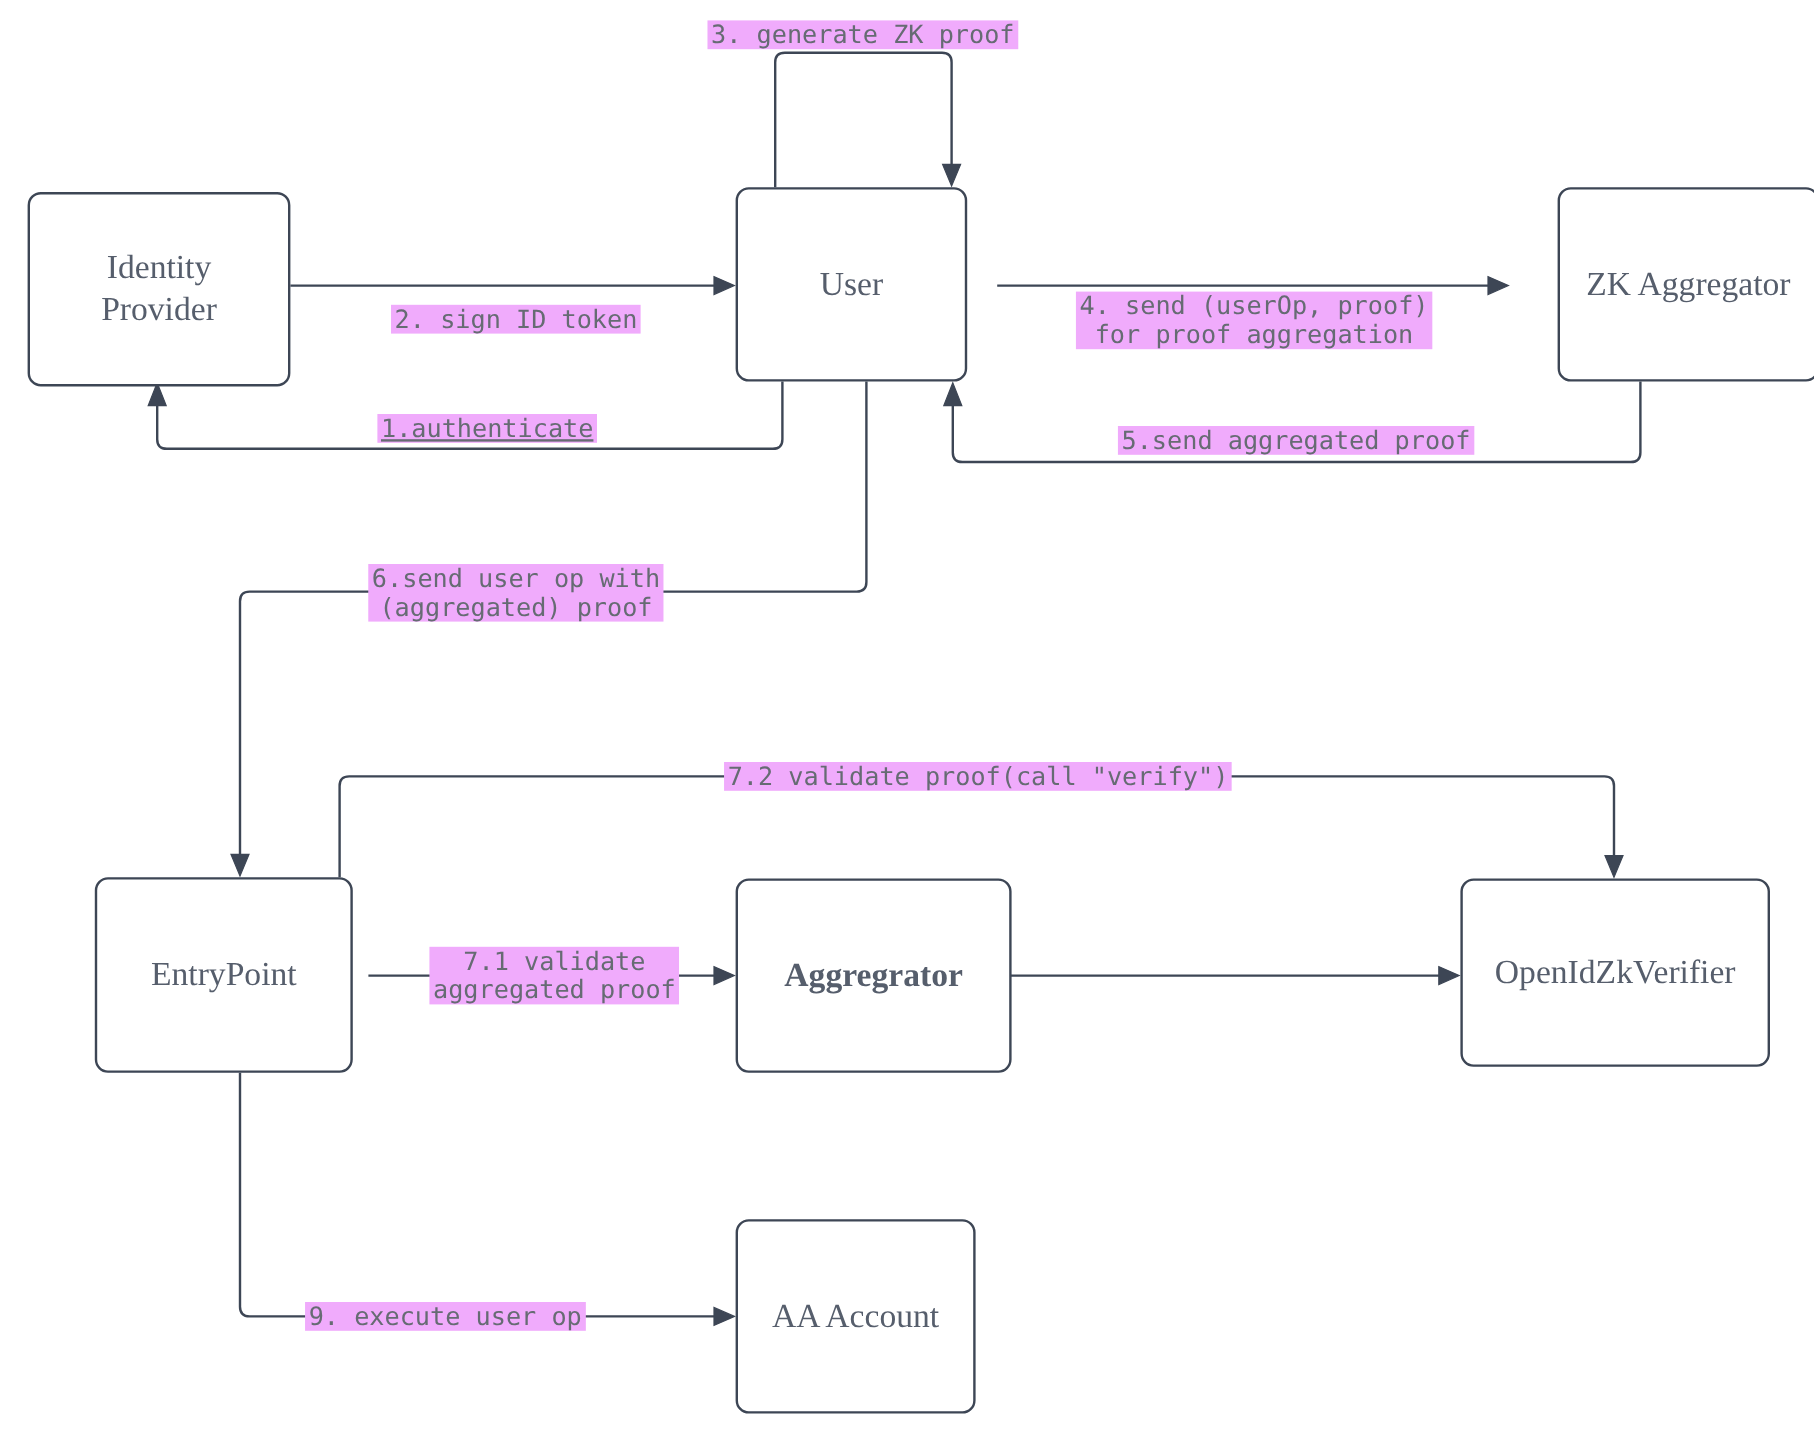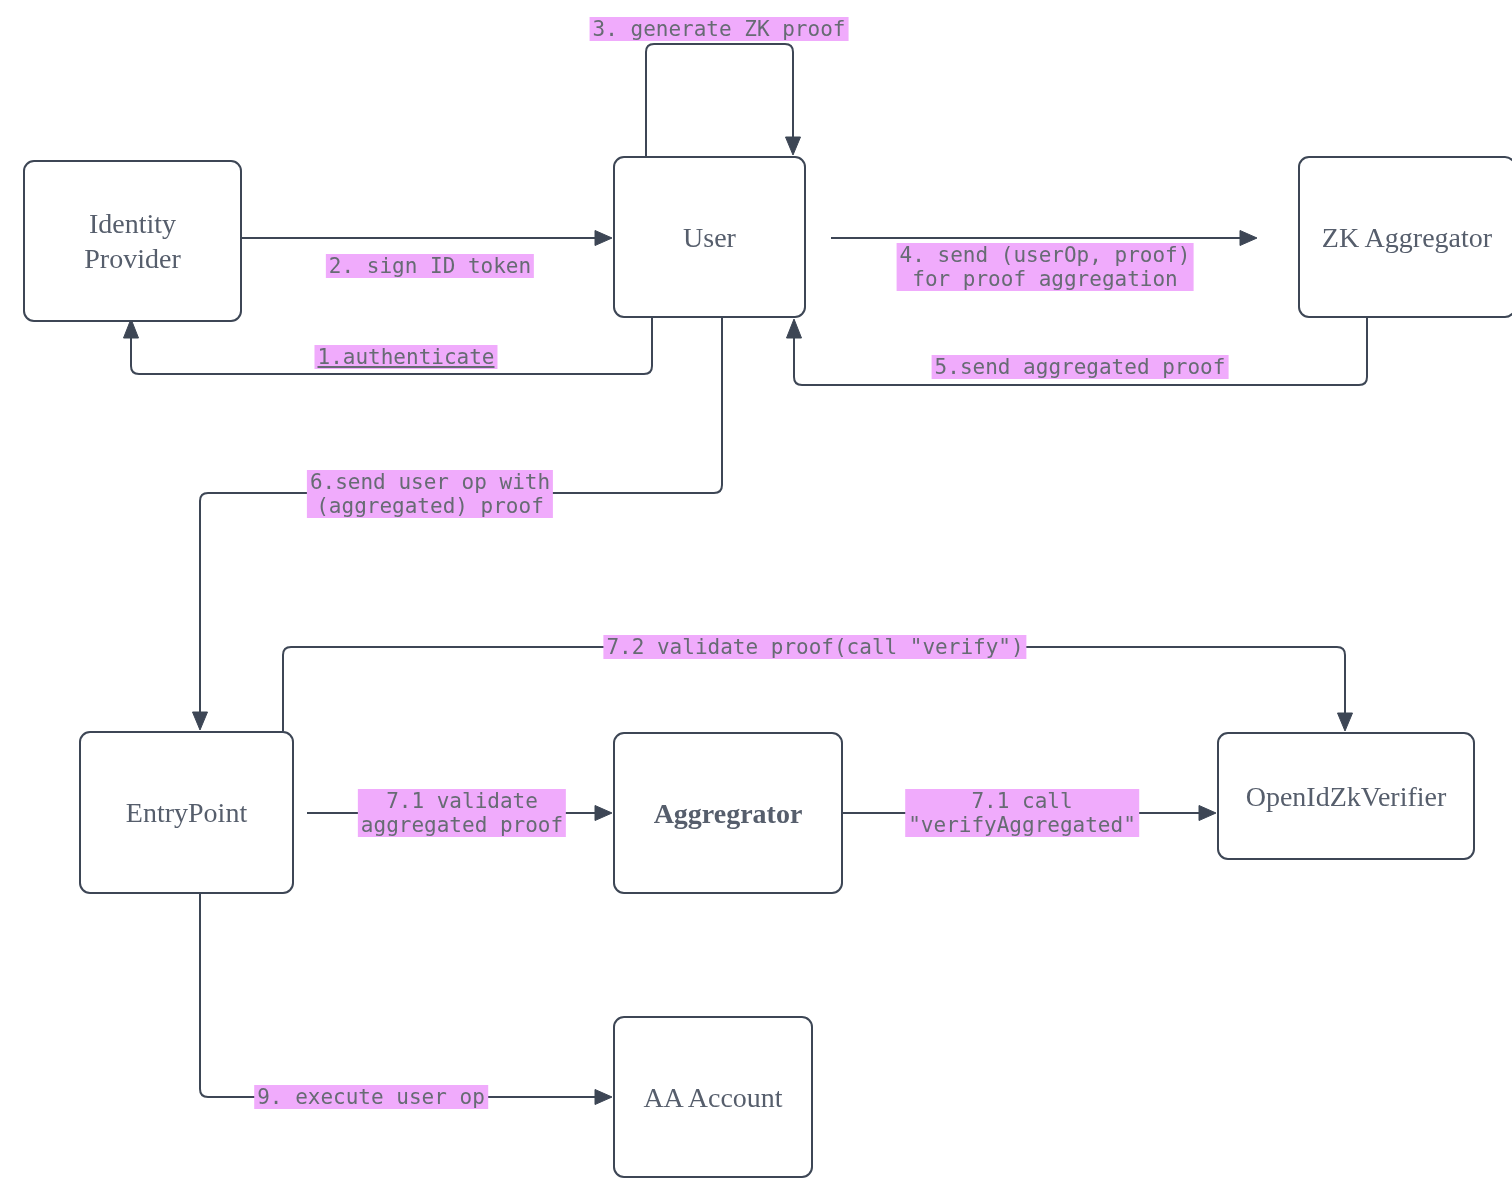--- a/index.html
+++ b/index.html
@@ -115,21 +115,21 @@
   </div>
 
   <div class="node" style="left:79px; top:731px; width:215px; height:163px;">
     <span class="node-label">EntryPoint</span>
   </div>
 
   <div class="node" style="left:613px; top:732px; width:230px; height:162px;font-weight:bold;">
     <span class="node-label">Aggregrator</span>
   </div>
 
-  <div class="node" style="left:1217px; top:732px; width:258px; height:128px;">
+  <div class="node" style="left:1217px; top:732px; width:258px; height:157px;">
     <span class="node-label">OpenIdZkVerifier</span>
   </div>
 
   <div class="node" style="left:613px; top:1016px; width:200px; height:162px;">
     <span class="node-label">AA Account</span>
   </div>
 
   <div class="edge-label" style="left:406px; top:357px;text-decoration:underline;">1.authenticate</div>
 
   <div class="edge-label" style="left:430px; top:238px;margin-top:28px;">2. sign ID token</div>
@@ -142,18 +142,16 @@
   <div class="edge-label" style="left:1080px; top:367px;">5.send aggregated proof</div>
 
   <div class="edge-label" style="left:430px; top:494px;">6.send user op with
 (aggregated) proof</div>
 
   <div class="edge-label" style="left:815px; top:647px;">7.2 validate proof(call "verify")</div>
 
   <div class="edge-label" style="left:462px; top:813px;">7.1 validate
 aggregated proof</div>
 
-  <div class="edge-label" style="left:1022px; top:813px;">7.1 call
-"verifyAggregated"</div>
 
   <div class="edge-label" style="left:371px; top:1097px;">9. execute user op</div>
 
 </div>
 
 </body></html>

